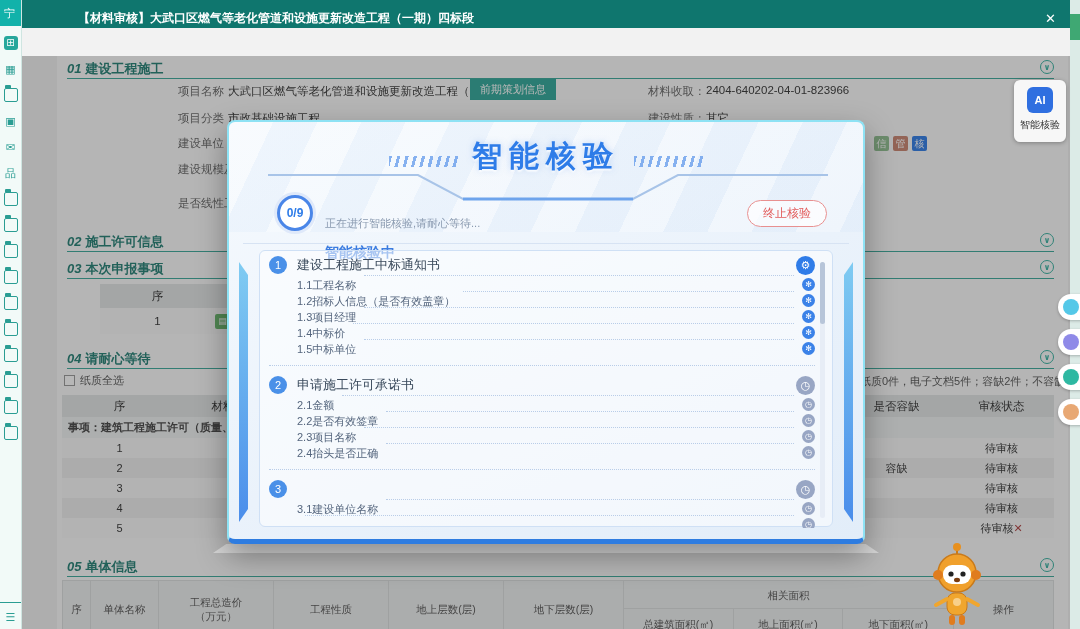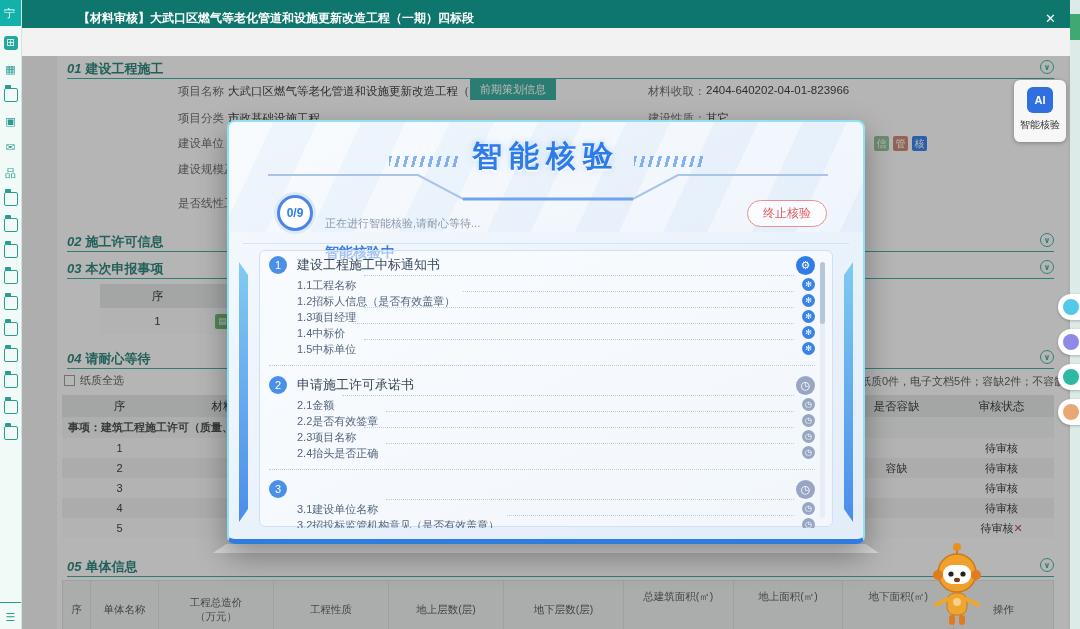--- a/index.html
+++ b/index.html
@@ -236,20 +236,21 @@
           <div style="width:28px;border-right:1px solid #dcdfdf;display:flex;align-items:center;justify-content:center">序</div>
           <div style="width:68px;border-right:1px solid #dcdfdf;display:flex;align-items:center;justify-content:center">单体名称</div>
           <div style="width:115px;border-right:1px solid #dcdfdf;display:flex;flex-direction:column;align-items:center;justify-content:center">
             <div>工程总造价</div>
               <div>（万元）</div>
           </div>
           <div style="width:115px;border-right:1px solid #dcdfdf;display:flex;align-items:center;justify-content:center">工程性质</div>
           <div style="width:115px;border-right:1px solid #dcdfdf;display:flex;align-items:center;justify-content:center">地上层数(层)</div>
           <div style="width:120px;border-right:1px solid #dcdfdf;display:flex;align-items:center;justify-content:center">地下层数(层)</div>
           <div style="width:330px;border-right:1px solid #dcdfdf;display:flex;flex-direction:column">
+            <div style="height:28px;line-height:28px;border-bottom:1px solid #dcdfdf">相关面积</div>
             <div style="flex:1;display:flex">
               <div style="width:110px;border-right:1px solid #dcdfdf;line-height:30px">总建筑面积(㎡)</div>
               <div style="width:110px;border-right:1px solid #dcdfdf;line-height:30px">地上面积(㎡)</div>
               <div style="width:110px;line-height:30px">地下面积(㎡)</div>
             </div>
           </div>
           <div style="flex:1;display:flex;align-items:center;justify-content:center">操作</div>
         </div>
       </div>
 
@@ -383,21 +384,20 @@
         <div class="m-g-head">
           <span class="m-num">3</span>
           <span class="m-g-ico pend">◷</span>
         </div>
         <div class="m-sub">
             <span>3.1建设单位名称</span>
             <i class="lead"></i>
             <span class="mdot pend">◷</span>
           </div>
         <div class="m-sub">
-            <span>3.2招投标监管机构意见（是否有效盖章）</span>
             <i class="lead"></i>
             <span class="mdot pend">◷</span>
           </div>
 
       </div>
     </div>
     <div class="m-scroll">
         <div class="m-thumb"></div>
       </div>
   </div>

